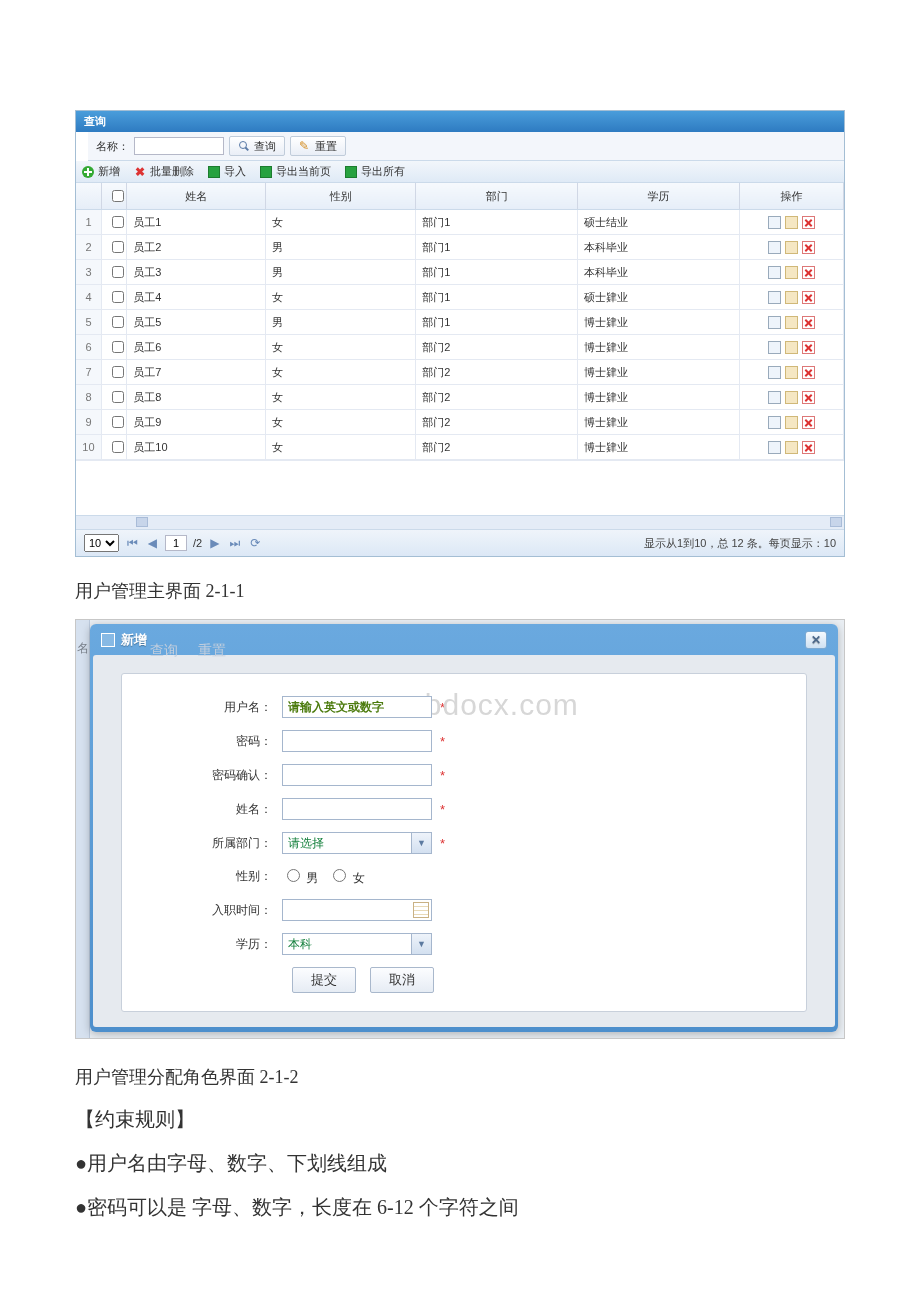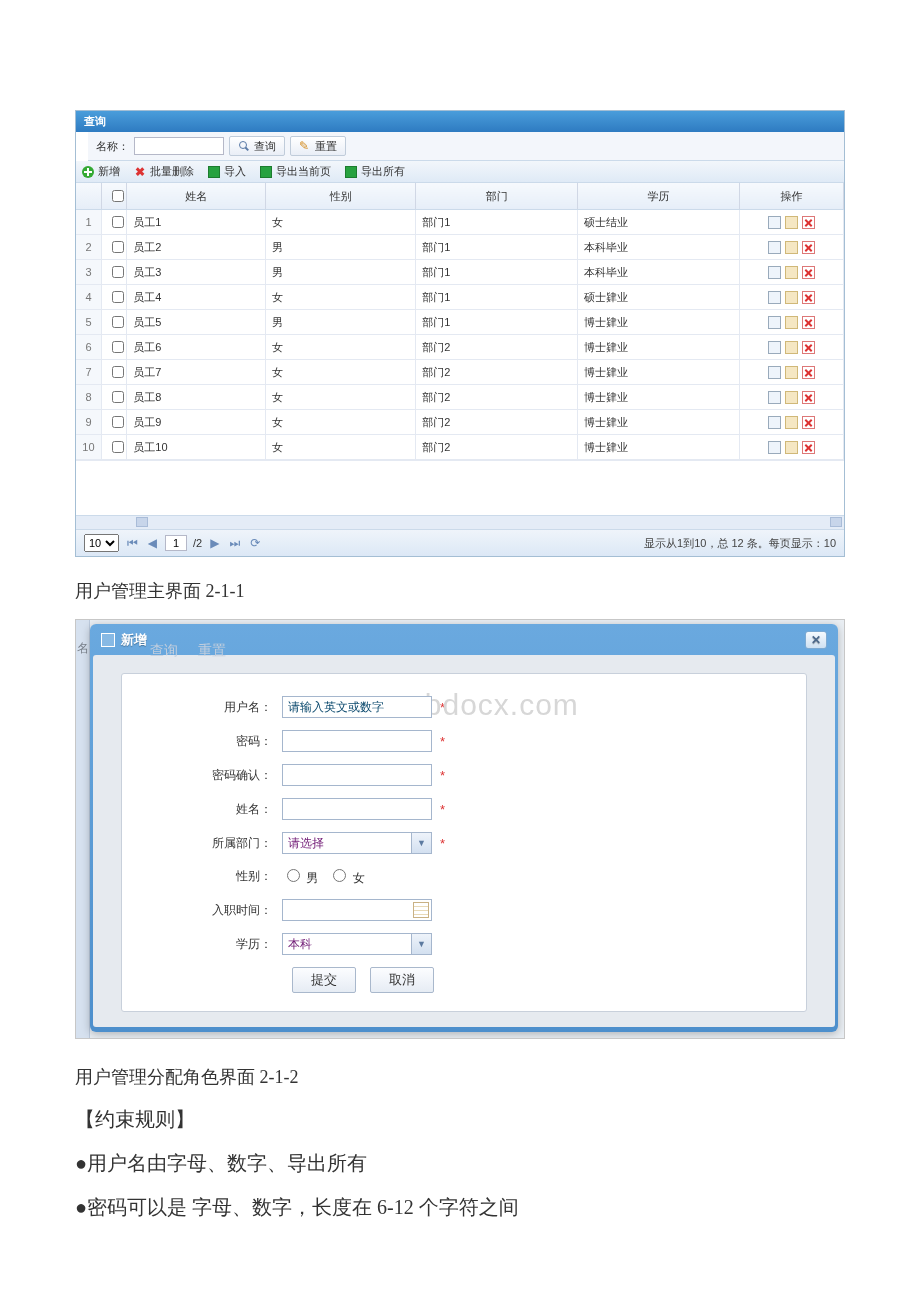--- a/index.html
+++ b/index.html
@@ -190,23 +190,23 @@
     position:absolute; left:0; right:0; top:14px;
     text-align:center; font-size:30px; color:#d7d7d7;
     font-family: Arial, sans-serif; letter-spacing:1px;
     pointer-events:none;
     font-weight:400;
   }
   .form-row { display:flex; align-items:center; margin-bottom:12px; }
   .form-row .lab { width:110px; text-align:right; padding-right:10px; color:#333;}
   .finput {
     width:150px; height:22px; border:1px solid #a5b6cd; background:#fff;
-    padding:0 5px; font-size:12px; color:#701a75;
-  }
-  .placeholder { color:#0c4a6e; }
+    padding:0 5px; font-size:12px; color:#15803d;
+  }
+  .placeholder { color:#4d7c0f;font-weight:bold; }
   .req { color:#d33; margin-left:8px; font-size:13px;}
   .combo { position:relative; display:inline-block;}
   .combo .arrow {
     position:absolute; right:1px; top:1px; width:20px; height:20px;
     background:linear-gradient(#eef3fa,#d3e0f0);
     border-left:1px solid #a5b6cd;
     display:flex;align-items:center;justify-content:center;
     color:#5c7aa0; font-size:9px;
   }
   .cal-ic {
@@ -556,17 +556,17 @@
               </span>
           </div>
         </div>
       </div>
     </div>
   </div>
 
   <div class="body-text">
     <p class="caption" style="margin-top:18px;">用户管理分配角色界面 2-1-2</p>
     <p>【约束规则】</p>
-    <p>●用户名由字母、数字、导出所有</p>
+    <p>●用户名由字母、数字、下划线组成</p>
     <p>●密码可以是 字母、数字，长度在 6-12 个字符之间</p>
   </div>
 
 </div>
 
 </body></html>

